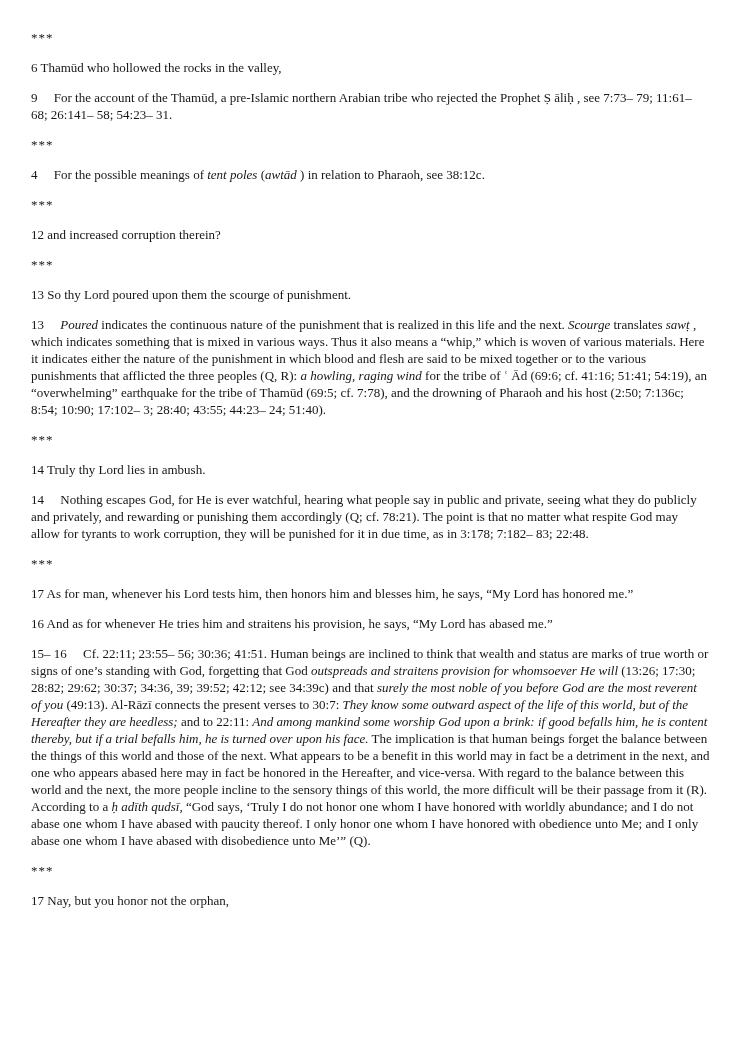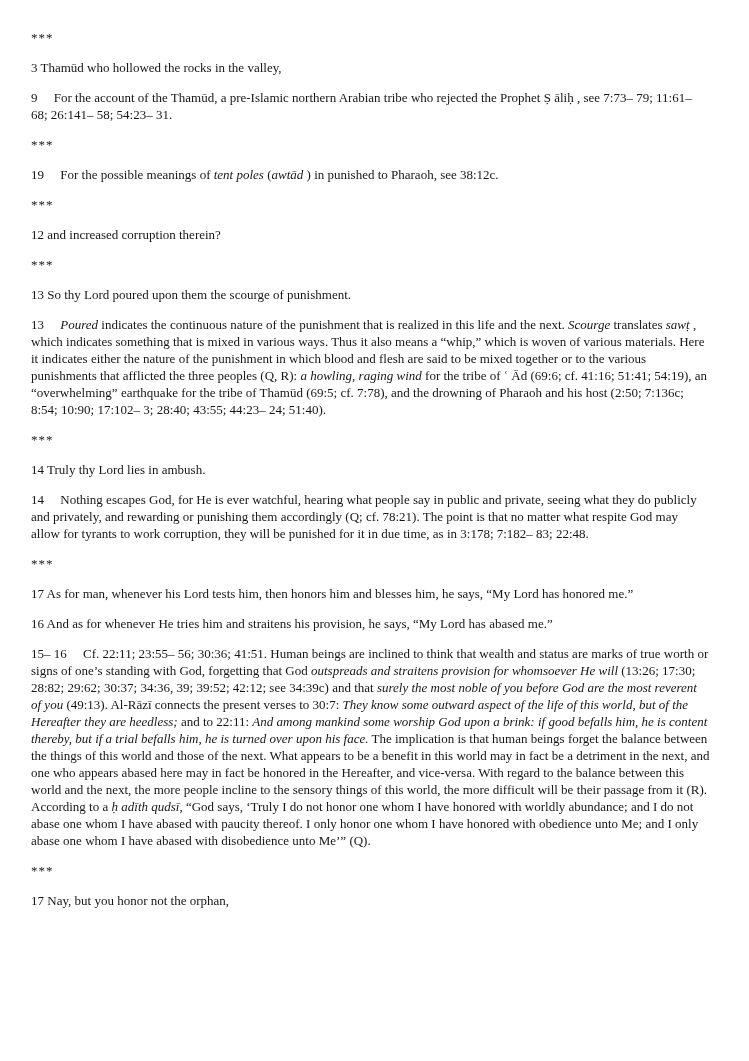--- a/index.html
+++ b/index.html
@@ -37,24 +37,24 @@
   }
   span, em {
     font-size: inherit;
   }
 </style>
 </head>
 <body>
 
 <main class="page" style="color: rgb(22, 22, 22); background: rgb(255, 255, 255);">
     <p class="separator"><span>***</span></p>
-    <p class="verse"><span>3 Thamūd who hollowed the rocks in the valley,</span></p>
+    <p class="verse"><span>6 Thamūd who hollowed the rocks in the valley,</span></p>
     <p class="commentary"><span>9     For the account of the Thamūd, a pre-Islamic northern Arabian tribe who rejected the Prophet Ṣ āliḥ , see 7:73– 79; 11:61– 68; 26:141– 58; 54:23– 31.</span></p>
     <p class="separator"><span>***</span></p>
-    <p class="commentary"><span>19     For the possible meanings of </span><em>tent poles</em><span> (</span><em>awtād</em><span> ) in punished to Pharaoh, see 38:12c.</span></p>
+    <p class="commentary"><span>4     For the possible meanings of </span><em>tent poles</em><span> (</span><em>awtād</em><span> ) in relation to Pharaoh, see 38:12c.</span></p>
     <p class="separator"><span>***</span></p>
     <p class="verse"><span>12 and increased corruption therein?</span></p>
     <p class="separator"><span>***</span></p>
     <p class="verse"><span>13 So thy Lord poured upon them the scourge of punishment.</span></p>
     <p class="commentary"><span>13     </span><em>Poured</em><span> indicates the continuous nature of the punishment that is realized in this life and the next. </span><em>Scourge</em><span> translates </span><em>sawṭ</em><span> , which indicates something that is mixed in various ways. Thus it also means a “whip,” which is woven of various materials. Here it indicates either the nature of the punishment in which blood and flesh are said to be mixed together or to the various punishments that afflicted the three peoples (Q, R): </span><em>a howling, raging wind</em><span> for the tribe of ʿ Ād (69:6; cf. 41:16; 51:41; 54:19), an “overwhelming” earthquake for the tribe of Thamūd (69:5; cf. 7:78), and the drowning of Pharaoh and his host (2:50; 7:136c; 8:54; 10:90; 17:102– 3; 28:40; 43:55; 44:23– 24; 51:40).</span></p>
     <p class="separator"><span>***</span></p>
     <p class="verse"><span>14 Truly thy Lord lies in ambush.</span></p>
     <p class="commentary"><span>14     Nothing escapes God, for He is ever watchful, hearing what people say in public and private, seeing what they do publicly and privately, and rewarding or punishing them accordingly (Q; cf. 78:21). The point is that no matter what respite God may allow for tyrants to work corruption, they will be punished for it in due time, as in 3:178; 7:182– 83; 22:48.</span></p>
     <p class="separator"><span>***</span></p>
     <p class="verse"><span>17 As for man, whenever his Lord tests him, then honors him and blesses him, he says, “My Lord has honored me.”</span></p>

